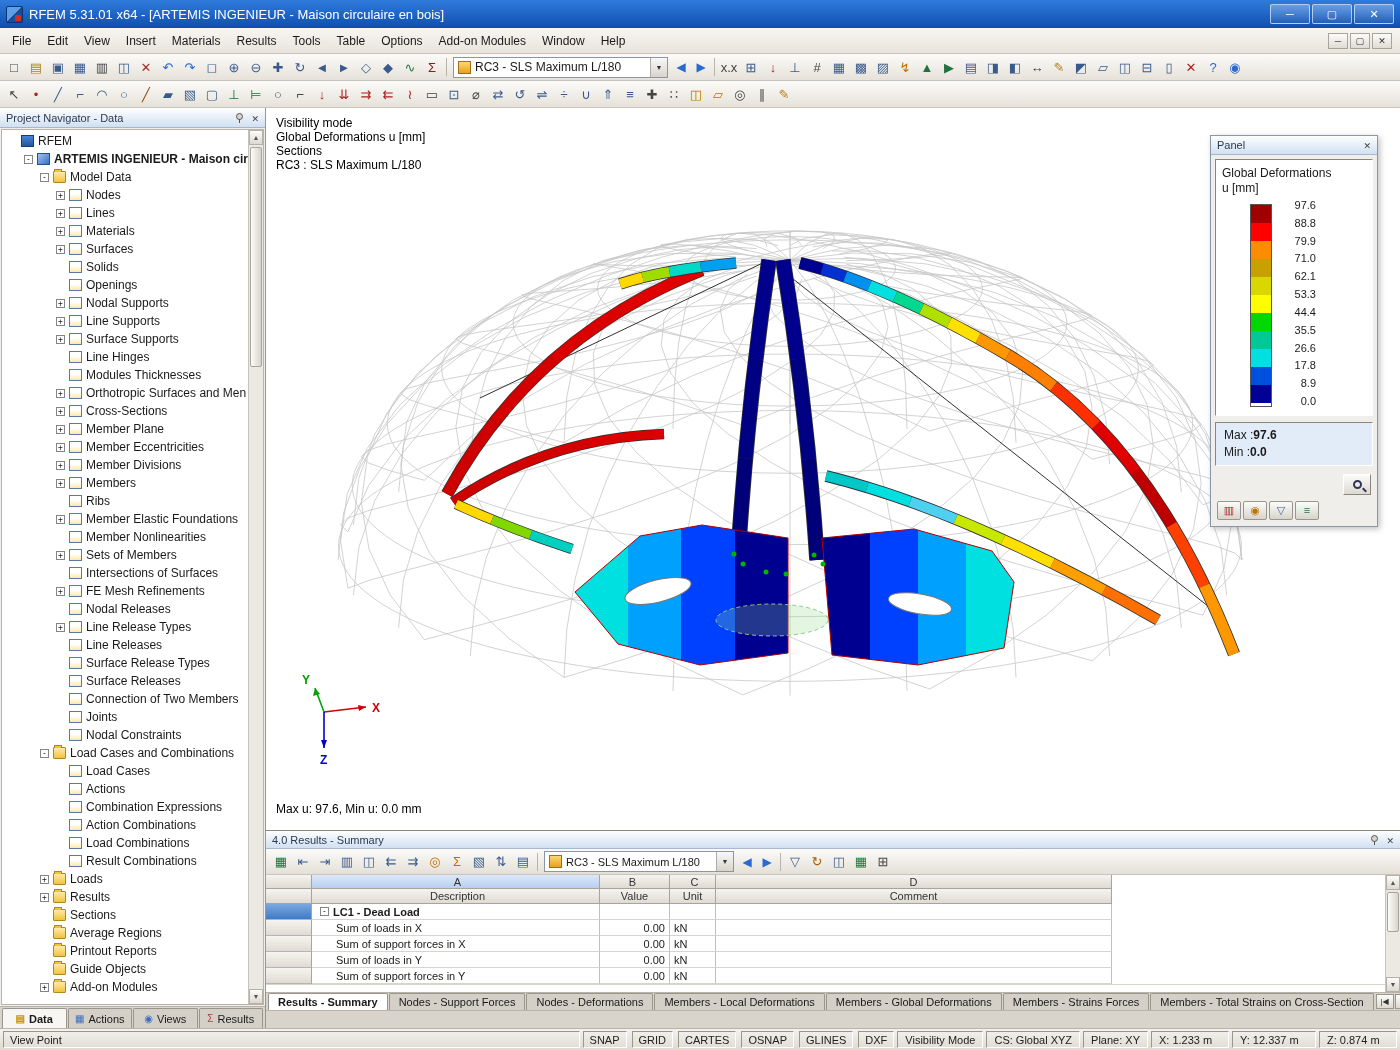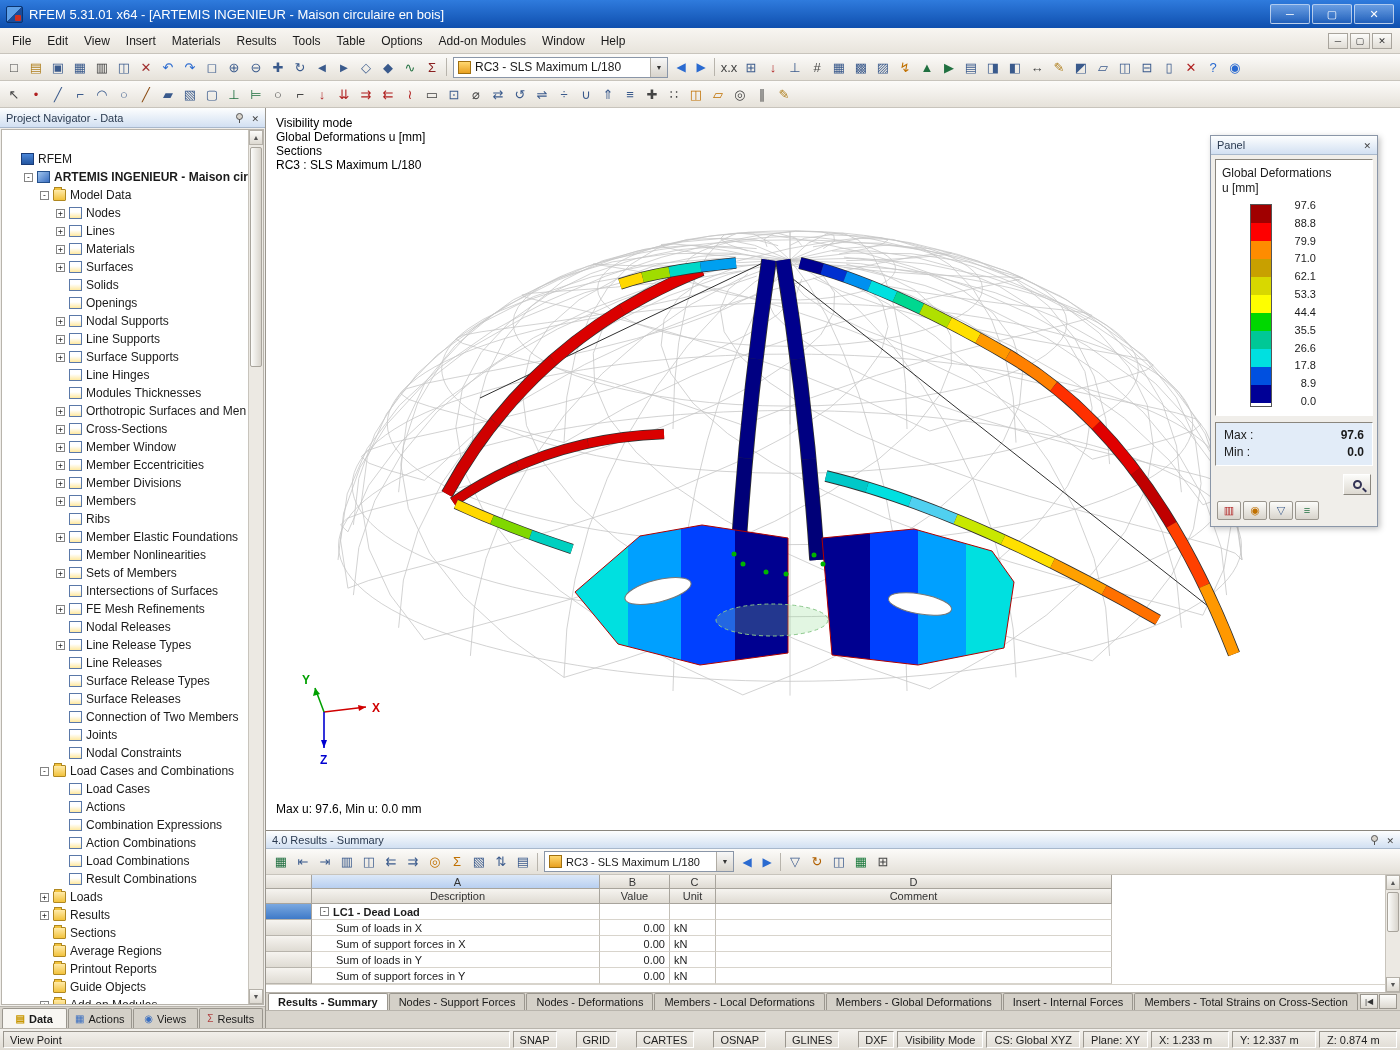--- a/index.html
+++ b/index.html
@@ -27,21 +27,21 @@
   .main{display:flex;height:920px}
   
   .nav{width:266px;flex:none;display:flex;flex-direction:column;background:#f0eeea;border-right:1px solid #9a968e}
   .bar-title{height:20px;background:linear-gradient(#fdfefe,#d2e0f2);border-bottom:1px solid #a8b8cc;display:flex;align-items:center;padding:0 6px;font-size:11px;color:#2a3a50}
   .bar-title .sp{flex:1}
   .pin-icon{width:11px;height:11px;position:relative;margin-right:6px}
   .pin-icon::before{content:"";position:absolute;left:2px;top:1px;width:5px;height:5px;border:1px solid #555;background:#d8d4cc;border-radius:50%}
   .pin-icon::after{content:"";position:absolute;left:5px;top:7px;width:1px;height:4px;background:#555}
   .x-icon::before{content:"✕";font-size:9px;color:#444}
   .treewrap{flex:1;display:flex;min-height:0;background:#fff;border:1px solid #b8b4ac;margin:1px}
-  .tree{flex:1;overflow:hidden;padding-top:20px}
+  .tree{flex:1;overflow:hidden;padding-top:2px}
   .trow{display:flex;align-items:center;height:18px;white-space:nowrap;cursor:default}
   .trow[data-lv="0"]{padding-left:6px}.trow[data-lv="1"]{padding-left:22px}.trow[data-lv="2"]{padding-left:38px}.trow[data-lv="3"]{padding-left:54px}
   .trow[data-bold="1"] .tlabel{font-weight:bold}
   .exp{width:9px;height:9px;flex:none;border:1px solid #848484;background:#fff;font:8px/8px "DejaVu Sans Mono",monospace;text-align:center;color:#222;margin-right:4px}
   .exp:empty{visibility:hidden}
   .tico{width:13px;height:12px;flex:none;margin-right:4px}
   .tico[data-ic="folder"]{background:linear-gradient(#ffeaa8,#f2c23c);border:1px solid #b08820;border-radius:1px;position:relative}
   .tico[data-ic="folder"]::before{content:"";position:absolute;top:-3px;left:0;width:6px;height:2px;background:#f2c23c;border:1px solid #b08820;border-bottom:none}
   .tico[data-ic="item"]{background:linear-gradient(#ffffff 40%,#ffe9a0);border:1px solid #5a78a8}
   .tico[data-ic="app"]{background:linear-gradient(#4a86d8,#2456a0);border:1px solid #1a3c78}
@@ -65,21 +65,21 @@
   
   .panel{position:absolute;left:944px;top:27px;width:168px;height:392px;background:#f0eeea;border:1px solid #8a96a8;box-shadow:2px 2px 6px rgba(0,0,0,.25);z-index:5;display:flex;flex-direction:column}
   .legend-box{margin:4px;background:#fff;border:1px solid;border-color:#8a867e #fff #fff #8a867e;padding:6px 6px 8px 6px}
   .legend-head{font-size:12px;line-height:15px;margin-bottom:8px}
   .legend-body{display:flex;gap:10px;padding-left:28px}
   .legend-bar{width:22px;border:1px solid #555}
   .band{height:18px}
   .legend-vals{display:flex;flex-direction:column;justify-content:space-between;height:208px;margin-top:-5px}
   .lval{font-size:11px;text-align:right;min-width:34px}
   .maxmin{margin:2px 4px;background:#e2ecf8;border:1px solid;border-color:#8a867e #fff #fff #8a867e;padding:4px 8px;font-size:12px}
-  .maxmin div{display:flex;justify-content:space-between;line-height:17px}
+  .maxmin div{display:flex;justify-content:flex-start;line-height:17px}
   .pzoom{margin:6px 6px 0 auto;width:28px;height:22px;border:1px solid;border-color:#fff #8a867e #8a867e #fff;background:linear-gradient(#fcfcfa,#ddd9d1);display:flex;align-items:center;justify-content:center}
   .mag{width:9px;height:9px;border:2px solid #335;border-radius:50%;position:relative}
   .mag::after{content:"";position:absolute;left:7px;top:7px;width:5px;height:2px;background:#335;transform:rotate(45deg)}
   .ptools{display:flex;gap:2px;padding:6px;margin-top:auto}
   .ptool{width:24px;height:19px;border:1px solid #9a968e;background:linear-gradient(#fcfcfa,#d8d4cc);display:flex;align-items:center;justify-content:center;border-radius:2px}
   .ptool .tg{font-size:11px}
   
   .results{height:180px;display:flex;flex-direction:column;border-top:1px solid #8a867e;background:#ece9e3}
   .rtoolbar{height:26px;background:linear-gradient(#fcfbf9,#e4e0d8);border-bottom:1px solid #c8c4bc;display:flex;align-items:center;padding:0 4px;overflow:hidden}
   .rtable{flex:1;overflow:hidden;background:#fff;display:flex}
@@ -523,21 +523,21 @@
 
           <div class="trow" data-lv="3">
             <span class="exp">+</span>
             <span class="tico" data-ic="item"></span>
             <span class="tlabel">Cross-Sections</span>
           </div>
 
           <div class="trow" data-lv="3">
             <span class="exp">+</span>
             <span class="tico" data-ic="item"></span>
-            <span class="tlabel">Member Window</span>
+            <span class="tlabel">Member Plane</span>
           </div>
 
           <div class="trow" data-lv="3">
             <span class="exp">+</span>
             <span class="tico" data-ic="item"></span>
             <span class="tlabel">Member Eccentricities</span>
           </div>
 
           <div class="trow" data-lv="3">
             <span class="exp">+</span>
@@ -1165,38 +1165,38 @@
           <div class="sarrow dn"></div>
         </div>
       </div>
       <div class="rtabs">
         <span style="display:flex">
             <span class="rtab" data-active="1"><span>Results - Summary</span></span>
             <span class="rtab" data-active="0"><span>Nodes - Support Forces</span></span>
             <span class="rtab" data-active="0"><span>Nodes - Deformations</span></span>
             <span class="rtab" data-active="0"><span>Members - Local Deformations</span></span>
             <span class="rtab" data-active="0"><span>Members - Global Deformations</span></span>
-            <span class="rtab" data-active="0"><span>Insert - Internal Forces</span></span>
+            <span class="rtab" data-active="0"><span>Members - Strains Forces</span></span>
             <span class="rtab" data-active="0"><span>Members - Total Strains on Cross-Section</span></span>
           </span>
         <span class="rtabnav">
             <span class="rtabbtn">
               <span>|◀</span>
             </span>
             <span class="rtabbtn"></span>
           </span>
       </div>
     </div>
     <div class="bottomstrip"></div>
   </div>
 </div>
 
 <div class="statusbar">
   <span class="smsg">View Point</span>
-  <span style="display:flex;gap:19px">
+  <span style="display:flex;gap:5px">
       <span class="stoggle">SNAP</span>
       <span class="stoggle">GRID</span>
       <span class="stoggle">CARTES</span>
       <span class="stoggle">OSNAP</span>
       <span class="stoggle">GLINES</span>
       <span class="stoggle">DXF</span>
     </span>
   <span class="sseg">Visibility Mode</span>
   <span class="sseg">CS: Global XYZ</span>
   <span class="sseg">Plane: XY</span>

